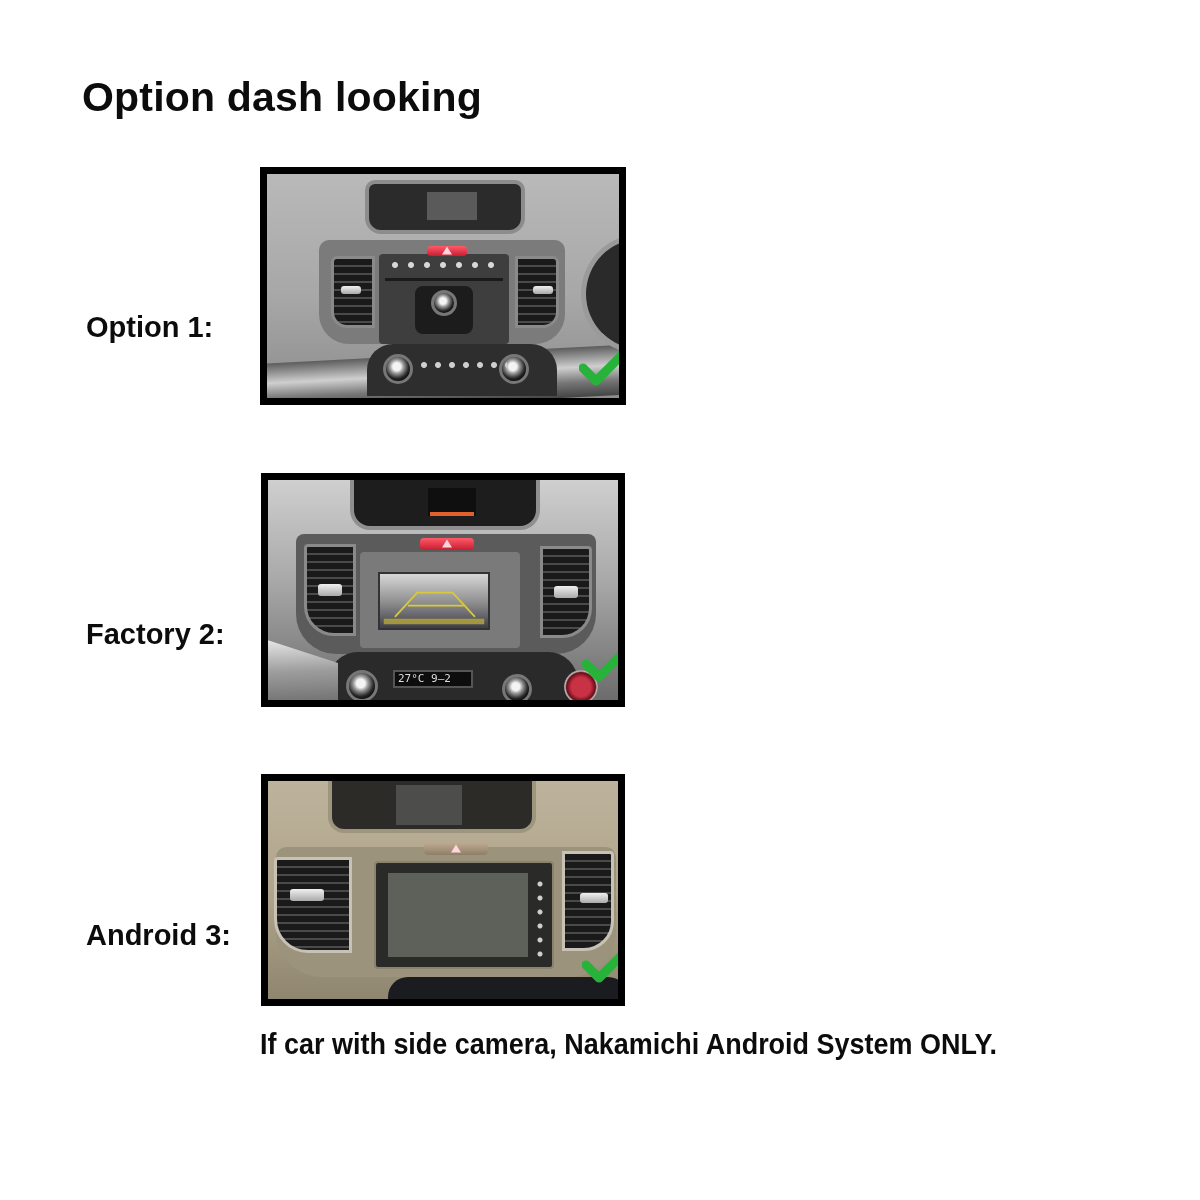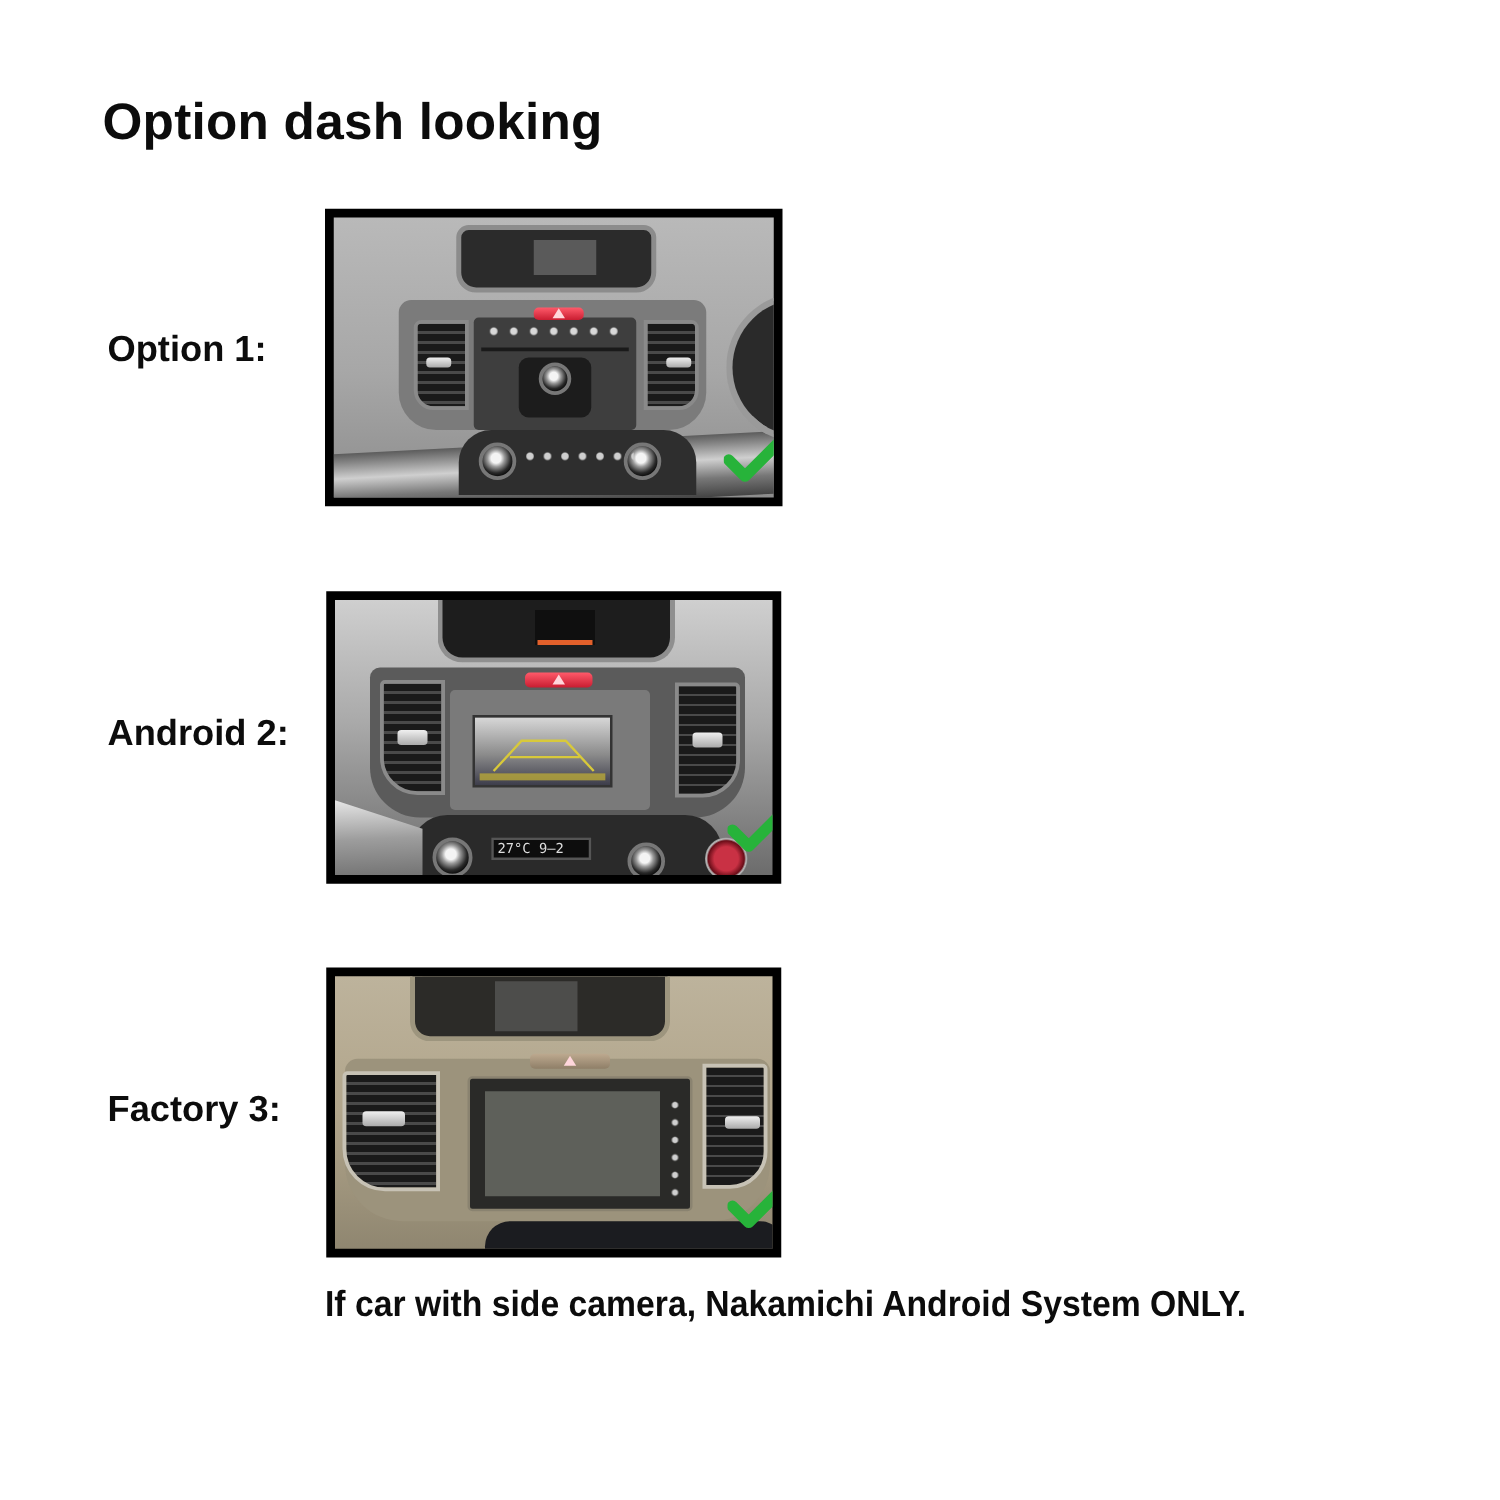--- a/index.html
+++ b/index.html
@@ -5,21 +5,21 @@
     * { box-sizing: border-box; margin: 0; padding: 0; }
     html, body { width: 1200px; height: 1200px; background: #ffffff; overflow: hidden; }
     body { position: relative; font-family: "Liberation Sans", "DejaVu Sans", sans-serif; color: #111; }
 
     .title {
       position: absolute; left: 82px; top: 74px;
       font-size: 41px; font-weight: bold; letter-spacing: 0.2px; color: #0c0c0c;
     }
     .opt-label {
       position: absolute; left: 86px;
-      font-size: 29px; font-weight: bold; color: #0c0c0c;
+      font-size: 29px; font-weight: bold; color: #0c0c0c; margin-top: 47px;
     }
     .note {
       position: absolute; left: 260px; top: 1028px;
       font-size: 29px; font-weight: bold; color: #0c0c0c;
       transform: scaleX(0.93); transform-origin: left top; white-space: nowrap;
     }
 
     .frame {
       position: absolute; background: #000; padding: 7px;
     }
@@ -122,21 +122,21 @@
     <div class="abs cbtns"></div>
     <div class="abs gauge"></div>
     <div class="check" style="left:312px; top:174px;">
       <svg viewBox="0 0 48 40">
           <path d="M4 20 L17 33 L44 6" fill="none" stroke="#27b33a" stroke-width="9" stroke-linecap="round" stroke-linejoin="round"></path>
         </svg>
     </div>
   </div>
 </div>
 
-<div class="opt-label" style="top:571px;">Android 2:</div>
+<div class="opt-label" style="top:571px;">Factory 2:</div>
 <div class="frame" style="left:261px; top:473px; width:364px; height:234px;">
   <div class="photo p2">
     <div class="abs hood"></div>
     <div class="abs mini"></div>
     <div class="abs mini-bar"></div>
     <div class="abs bezel"></div>
     <div class="vent" style="left:36px; top:64px; width:52px; height:92px; border-radius:4px 0 0 30px;"></div>
     <div class="vent-tab" style="left:50px; top:104px; width:24px; height:12px;"></div>
     <div class="vent" style="left:272px; top:66px; width:52px; height:92px; border-radius:0 4px 30px 0;"></div>
     <div class="vent-tab" style="left:286px; top:106px; width:24px; height:12px;"></div>
@@ -157,21 +157,21 @@
     <div class="abs start"></div>
     <div class="abs trim"></div>
     <div class="check" style="left:314px; top:164px;">
       <svg viewBox="0 0 48 40">
           <path d="M4 20 L17 33 L44 6" fill="none" stroke="#27b33a" stroke-width="9" stroke-linecap="round" stroke-linejoin="round"></path>
         </svg>
     </div>
   </div>
 </div>
 
-<div class="opt-label" style="top:872px;">Factory 3:</div>
+<div class="opt-label" style="top:872px;">Android 3:</div>
 <div class="frame" style="left:261px; top:774px; width:364px; height:232px;">
   <div class="photo p3">
     <div class="abs hood"></div>
     <div class="abs hood-screen"></div>
     <div class="abs bezel"></div>
     <div class="vent" style="left:6px; top:76px; width:78px; height:96px; border-radius:4px 0 0 34px; border-color:#c7c2b5;"></div>
     <div class="vent-tab" style="left:22px; top:108px; width:34px; height:12px;"></div>
     <div class="vent" style="left:294px; top:70px; width:52px; height:100px; border-radius:0 4px 30px 0; border-color:#c7c2b5;"></div>
     <div class="vent-tab" style="left:312px; top:112px; width:28px; height:10px;"></div>
     <div class="hazard" style="left:156px; top:62px; width:64px; height:12px; background:linear-gradient(#bda98f,#8f7f68);"></div>

